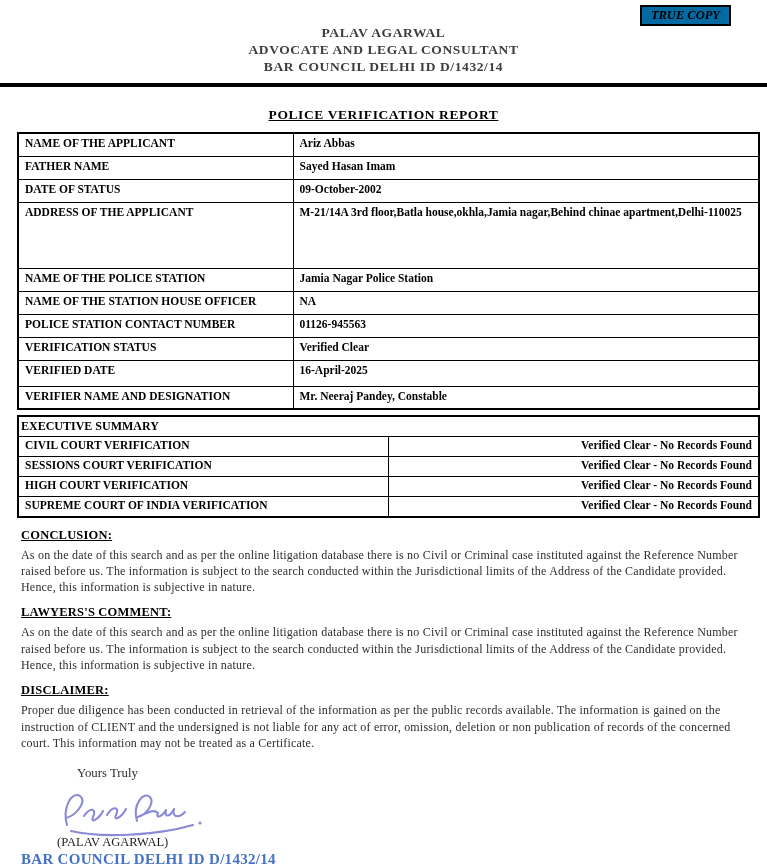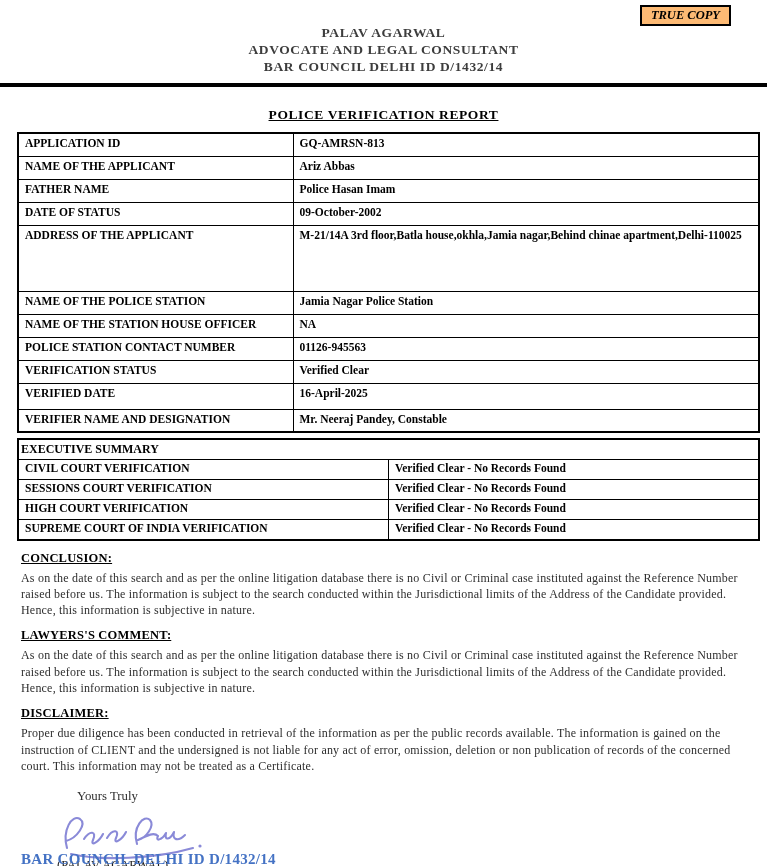--- a/index.html
+++ b/index.html
@@ -8,38 +8,38 @@
     width:767px; height:866px; position:relative; overflow:hidden;
     font-family:"Liberation Serif", serif; color:#000;
   }
   
   .letterhead { text-align:center; padding-top:24px; color:#3d3d3d; }
   .lh-line { font-weight:bold; font-size:13.5px; letter-spacing:0.6px; line-height:17px; }
   .true-copy {
     position:absolute; top:5px; right:36px;
     border:2px solid #000; padding:1px 9px;
     font-weight:bold; font-style:italic; font-size:12.5px; color:#000;
-    background:#fdba74;
+    background:#0369a1;
   }
   .rule { height:4px; background:#000; margin-top:8px; }
   .report-title {
     text-align:center; font-weight:bold; font-size:13.5px;
     text-decoration:underline; letter-spacing:0.6px; margin-top:20px;
   }
   
   table { border-collapse:collapse; width:743px; margin-left:17px; table-layout:fixed; }
   table.details { margin-top:9px; border:2px solid #000; }
   table.summary { margin-top:5px; border:2px solid #000; }
   td { border:1px solid #000; font-weight:bold; font-size:11.5px; padding:3px 6px; vertical-align:top; }
   td.lbl { width:275px; }
   tr.std td { height:23px; }
   tr.tall td { height:66px; }
   tr.med td { height:26px; }
   td.val { }
-  td.cval { text-align:left; }
+  td.cval { text-align:right; }
   td.sum-title { font-size:12px; height:20px; padding:2px; }
   table.summary tr.srow td { height:20px; padding:2px 6px; }
   
   .sections { margin-left:21px; width:735px; }
   .sec-head {
     font-weight:bold; font-size:12.5px; text-decoration:underline;
     margin-top:10px; letter-spacing:0.2px;
   }
   .sec-body {
     font-size:12px; line-height:1.36; color:#2e2e2e; margin-top:4px;
@@ -64,31 +64,27 @@
 </div>
 
 <div class="true-copy">TRUE COPY</div>
 
 <div class="rule"></div>
 
 <div class="report-title">POLICE VERIFICATION REPORT</div>
 
 <table class="details">
   <tbody>
-      <tr class="std">
-    <td class="lbl">APPLICATION ID</td>
-    <td class="val">GQ-AMRSN-813</td>
-  </tr>
   <tr class="std">
     <td class="lbl">NAME OF THE APPLICANT</td>
     <td class="val">Ariz Abbas</td>
   </tr>
   <tr class="std">
     <td class="lbl">FATHER NAME</td>
-    <td class="val">Police Hasan Imam</td>
+    <td class="val">Sayed Hasan Imam</td>
   </tr>
   <tr class="std">
     <td class="lbl">DATE OF STATUS</td>
     <td class="val">09-October-2002</td>
   </tr>
   <tr class="tall">
     <td class="lbl">ADDRESS OF THE APPLICANT</td>
     <td class="val">M-21/14A 3rd floor,Batla house,okhla,Jamia nagar,Behind chinae apartment,Delhi-110025</td>
   </tr>
   <tr class="std">

